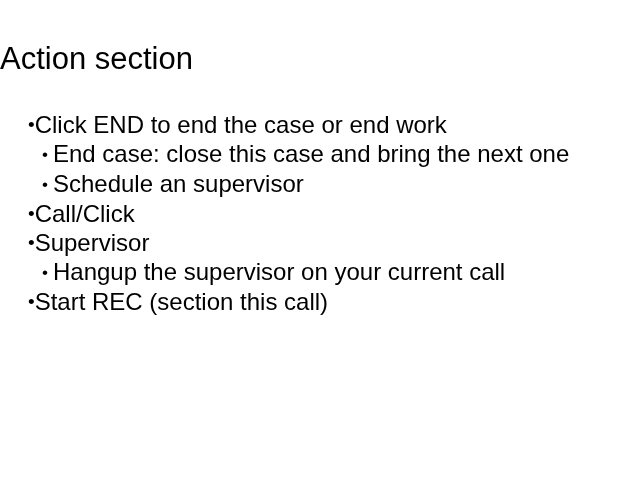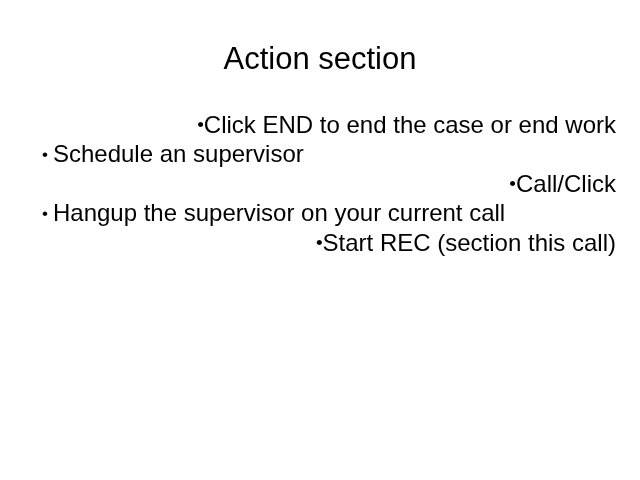--- a/index.html
+++ b/index.html
@@ -22,21 +22,21 @@
     height: 480px;
     background: #ffffff;
     box-sizing: border-box;
   }
 
   .slide-title {
     position: absolute;
     top: 41px;
     left: 0;
     width: 640px;
-    text-align: center;
+    text-align: left;
     font-size: 31px;
     line-height: 36px;
     font-weight: normal;
     letter-spacing: 0px;
     color: #000000;
     margin: 0;
     white-space: nowrap;
   }
 
   .body-area {
@@ -51,21 +51,20 @@
     line-height: 29px;
     color: #000000;
     display: block;
     white-space: normal;
   }
 
   
   .lvl1 {
     padding-left: 0px;
     text-indent: 0px;
-    text-align: right;
   }
   .lvl1 .bullet {
     font-size: 19px;
     vertical-align: 2px;
     letter-spacing: 0px;
   }
 
   
   .lvl2 {
     padding-left: 29px;
@@ -89,26 +88,28 @@
 <body>
 
 <div class="slide">
 
   <h1 class="slide-title">Action section</h1>
 
   <div class="body-area">
 
     <div class="bullet-line lvl1"><span class="bullet">•</span><span>Click END to end the case or end work</span></div>
 
+    <div class="bullet-line lvl2"><span class="bullet">•</span><span class="bullet-gap"></span><span>End case: close this case and bring the next one</span></div>
 
 
 
     <div class="bullet-line lvl2"><span class="bullet">•</span><span class="bullet-gap"></span><span>Schedule an supervisor</span></div>
 
     <div class="bullet-line lvl1"><span class="bullet">•</span><span>Call/Click</span></div>
 
+    <div class="bullet-line lvl1"><span class="bullet">•</span><span>Supervisor</span></div>
 
     <div class="bullet-line lvl2"><span class="bullet">•</span><span class="bullet-gap"></span><span>Hangup the supervisor on your current call</span></div>
 
     <div class="bullet-line lvl1"><span class="bullet">•</span><span>Start REC (section this call)</span></div>
 
   </div>
 </div>
 
 </body></html>

